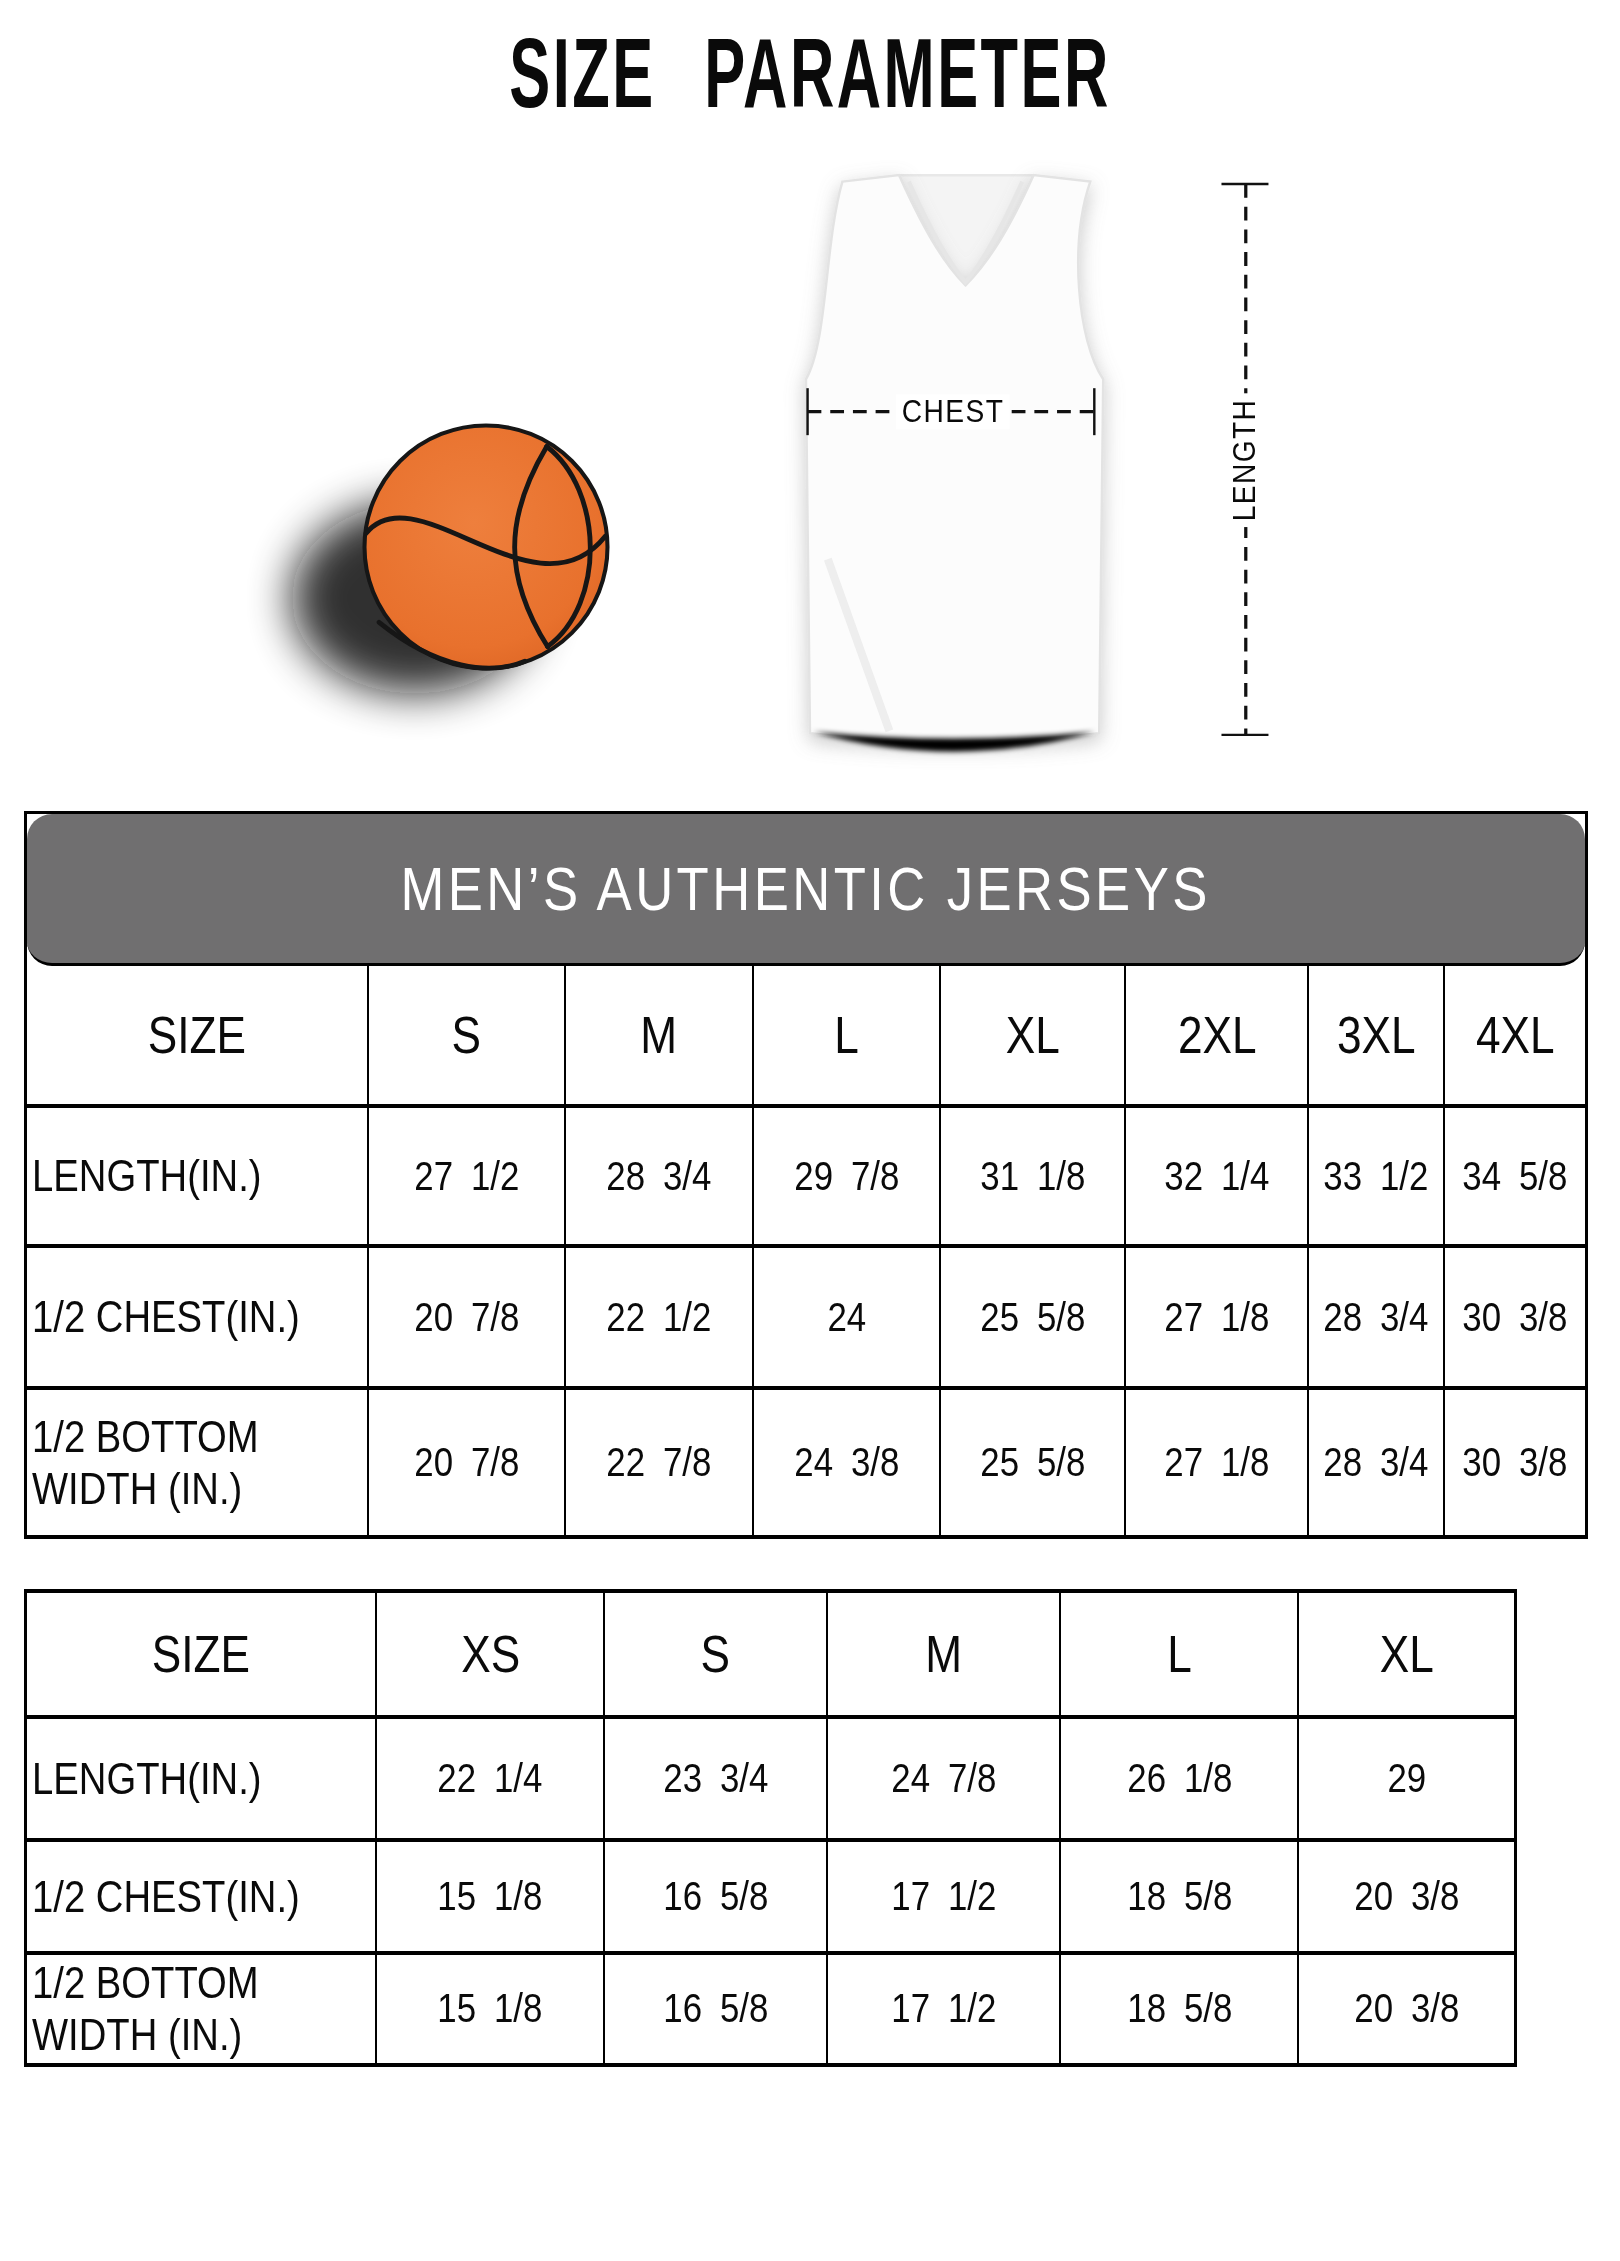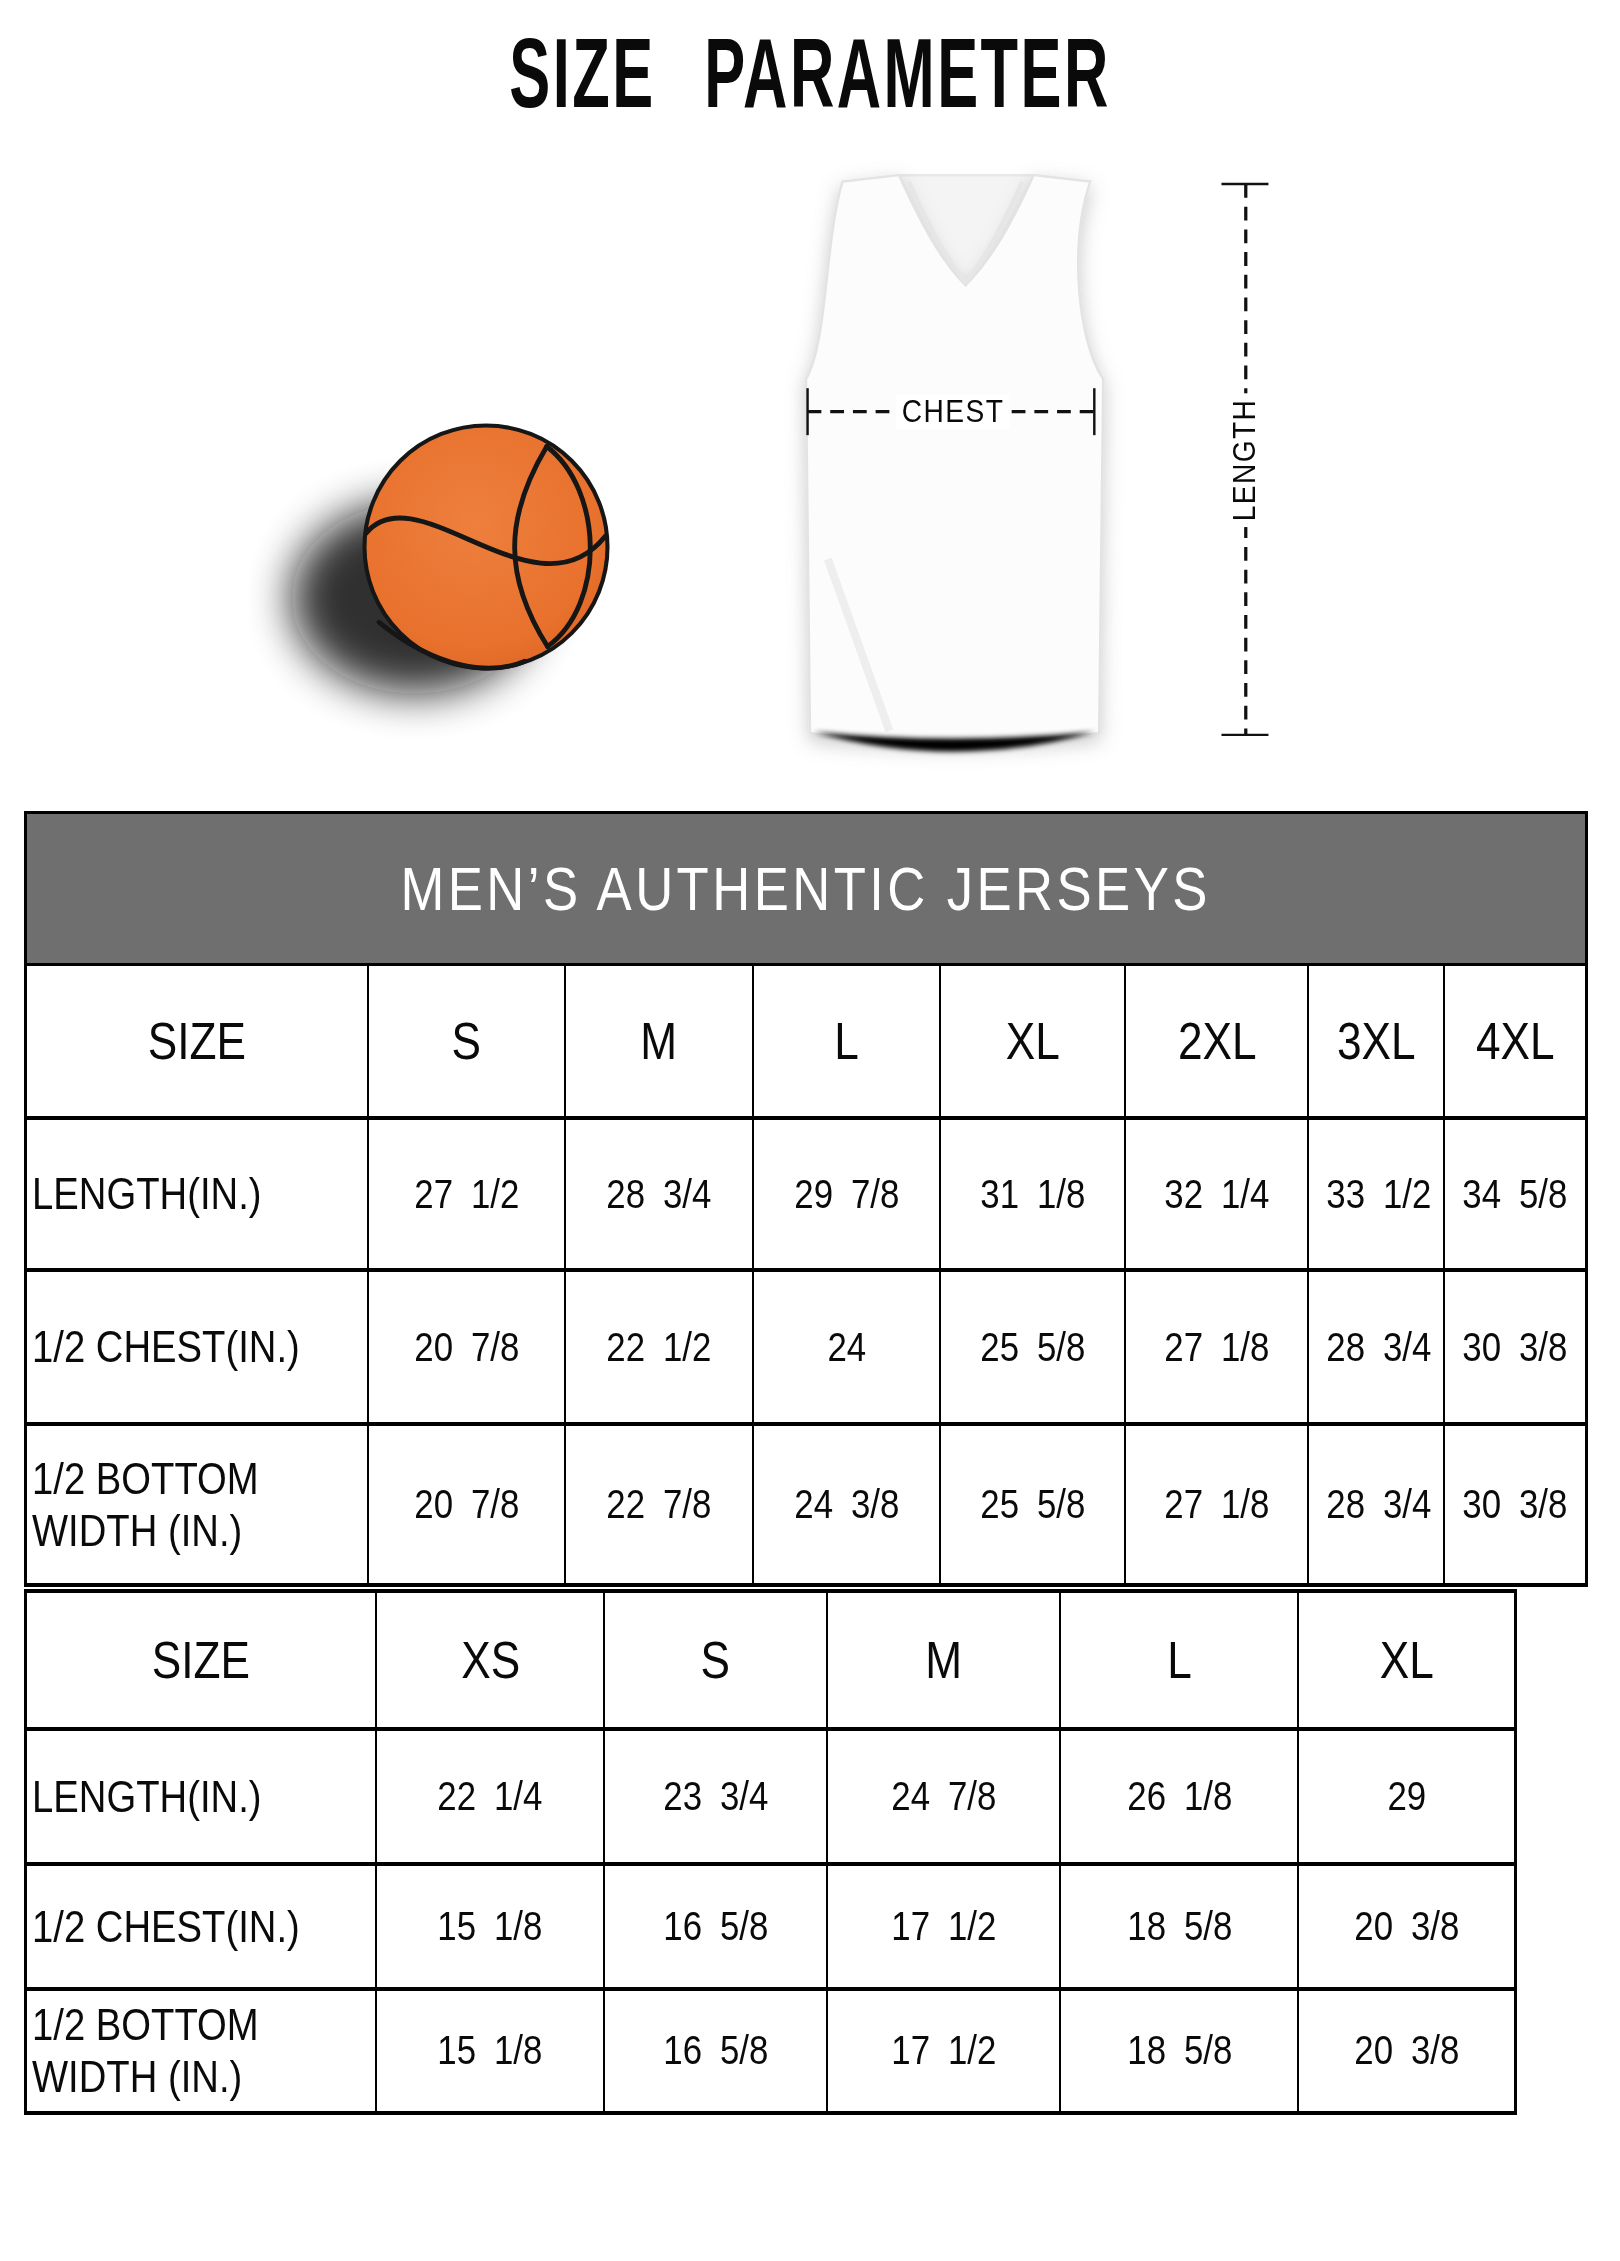--- a/index.html
+++ b/index.html
@@ -27,29 +27,29 @@
   .chest-label { left:953px; top:412px; transform:translate(-50%,-50%) scaleX(0.88); }
   .length-label { left:1245px; top:460px; transform:translate(-50%,-50%) rotate(-90deg) scaleX(0.88); }
 
   
   .size-table { position:absolute; left:24px; border:3.2px solid #000; border-bottom-width:4.9px; background:#fff; }
   .size-table.mens { top:811px; width:1558px; }
   .size-table.boys { top:1589px; width:1487px; border-top-width:4.9px; }
 
   .band {
     background:#706f70; color:#ffffff; border-bottom:3.2px solid #000;
-    display:flex; align-items:center; justify-content:center; text-align:center;
+    display:flex; align-items:center; justify-content:center; text-align:center;border-radius:25px;
   }
   .mens .band { height:149px; }
   .boys .band { height:113px; border-bottom-width:4px; }
   .band .cx { font-size:62px; letter-spacing:4px; font-weight:400; }
   .boys .band .cx { font-size:60px; }
 
   table { border-collapse:collapse; table-layout:fixed; width:100%; }
-  th, td { border:2.4px solid #000; text-align:center; vertical-align:middle; padding:8px; font-weight:400; }
+  th, td { border:2.4px solid #000; text-align:center; vertical-align:middle; padding:2px; font-weight:400; }
   tr.data th, tr.data td { border-top-width:4px; }
   th:first-child, td:first-child { border-left:0; }
   th:last-child, td:last-child { border-right:0; }
   tr:first-child th { border-top:0; }
   tr:last-child th, tr:last-child td { border-bottom:0; }
 
   th .cx { font-size:52px; }
   td.num .cx { font-size:41px; word-spacing:9.7px; }
   th.rowlabel { text-align:left; padding-left:4.9px; }
   th.rowlabel .cx {

